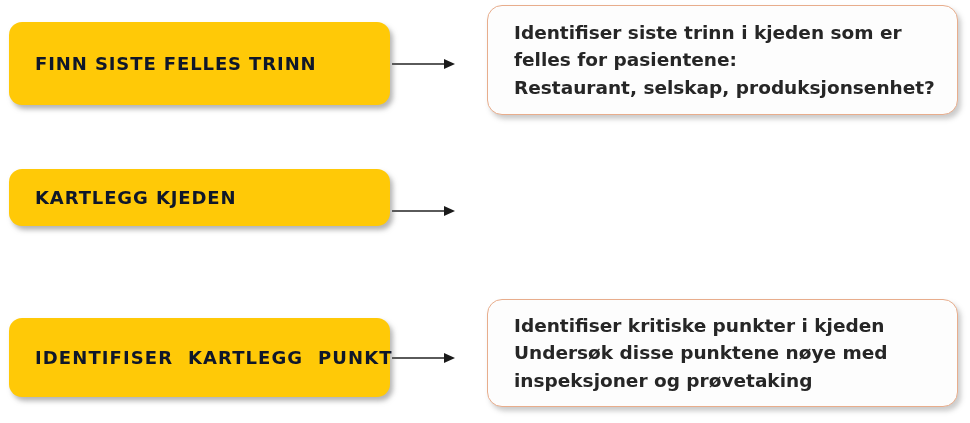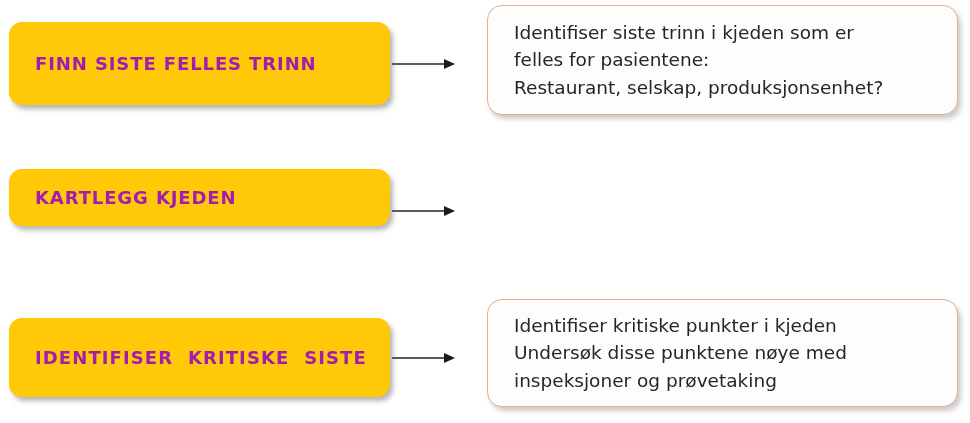--- a/index.html
+++ b/index.html
@@ -41,21 +41,21 @@
     display: flex;
     align-items: center;
     box-sizing: border-box;
     padding-left: 26px;
   }
   .row-1 .step-box { top: 22px; height: 83px; }
   .row-2 .step-box { top: 24px; height: 57px; }
   .row-3 .step-box { top: 24px; height: 79px; }
 
   .step-label {
-    color: #a21caf;
+    color: #0f172a;
     font-size: 18px;
     font-weight: 700;
     letter-spacing: 0.9px;
     line-height: 1.1;
     white-space: pre;
   }
   .step-label.wide { letter-spacing: 1.1px; }
 
   
   .arrow {
@@ -103,20 +103,21 @@
   }
   .row-1 .detail-box { top: 5px;  height: 110px; }
   .row-2 .detail-box { top: 7px;  height: 113px; }
   .row-3 .detail-box { top: 5px;  height: 108px; }
 
   .detail-text {
     color: #262626;
     font-size: 18.5px;
     line-height: 1.47;
     white-space: pre-line;
+    font-weight: bold;
   }
 </style>
 </head>
 <body>
 
 <div class="diagram">
 
   <div class="row row-1">
     <div class="step-box">
       <span class="step-label">FINN SISTE FELLES TRINN</span>
@@ -137,21 +138,21 @@
       <span class="step-label">KARTLEGG KJEDEN</span>
     </div>
     <div class="arrow">
       <div class="arrow-line"></div>
       <div class="arrow-head"></div>
     </div>
   </div>
 
   <div class="row row-3">
     <div class="step-box">
-      <span class="step-label wide">IDENTIFISER  KRITISKE  SISTE</span>
+      <span class="step-label wide">IDENTIFISER  KARTLEGG  PUNKT</span>
     </div>
     <div class="arrow">
       <div class="arrow-line"></div>
       <div class="arrow-head"></div>
     </div>
     <div class="detail-box">
       <span class="detail-text">Identifiser kritiske punkter i kjeden
 Undersøk disse punktene nøye med
 inspeksjoner og prøvetaking</span>
     </div>

